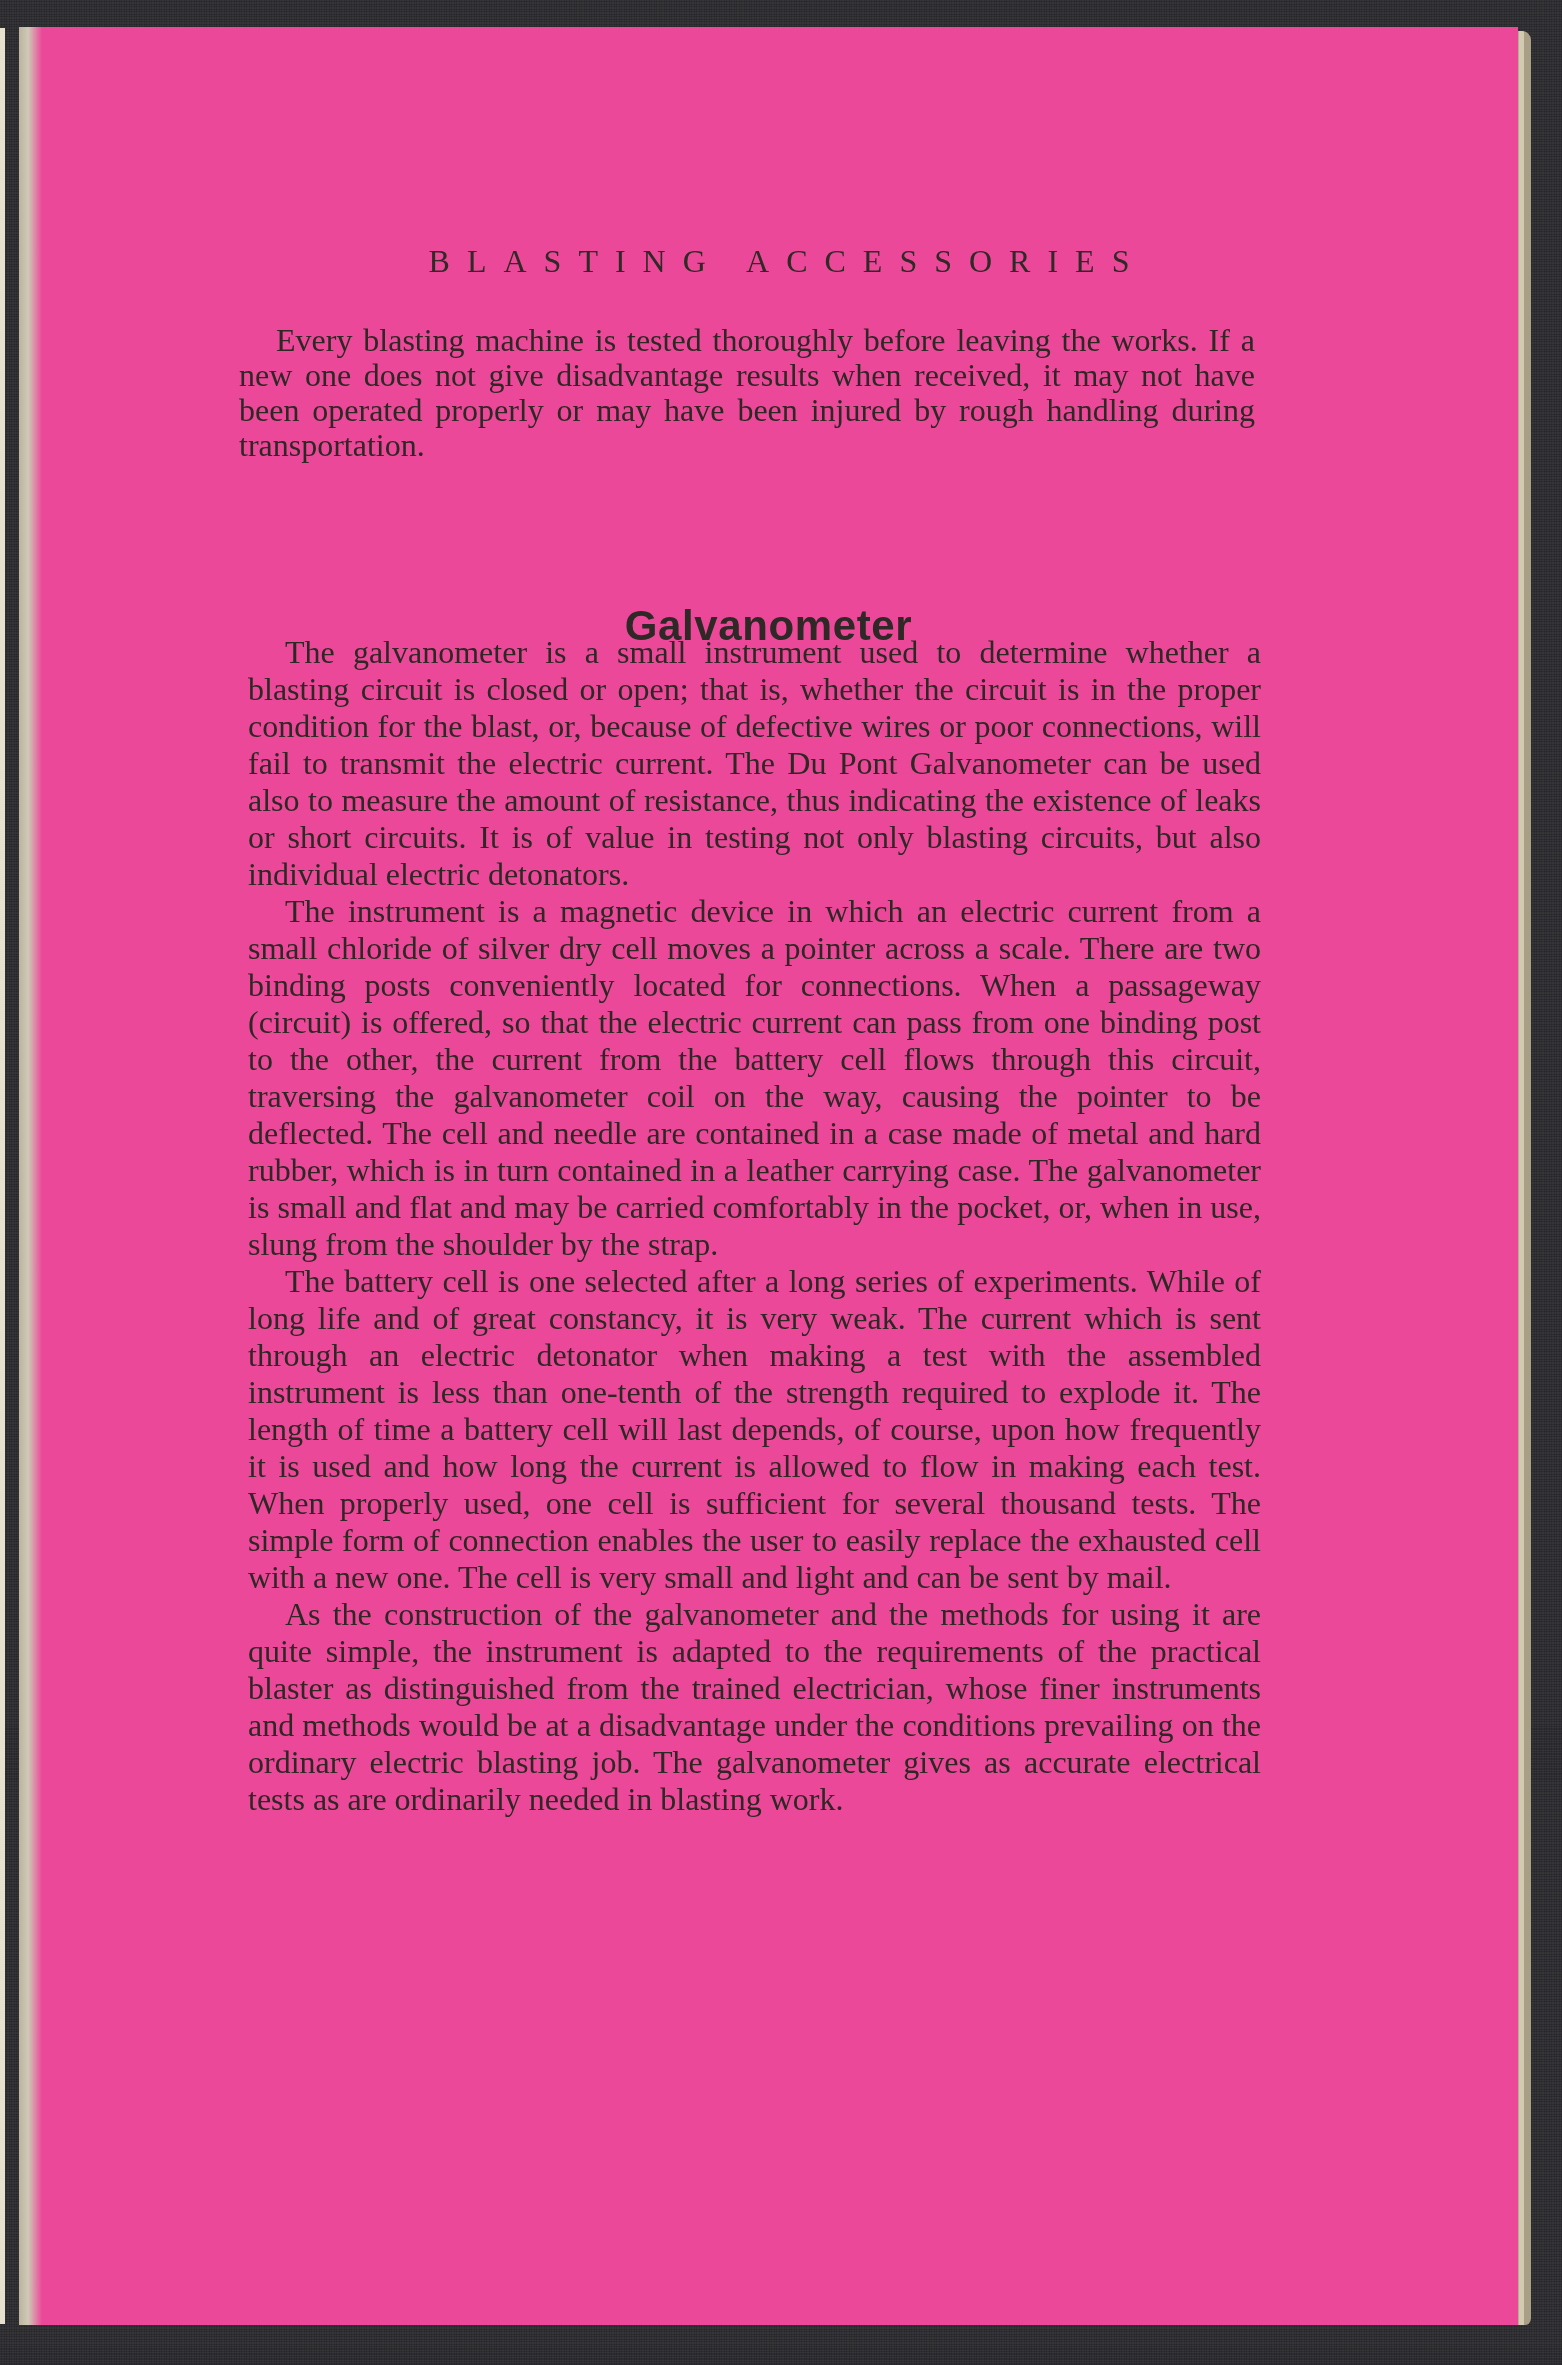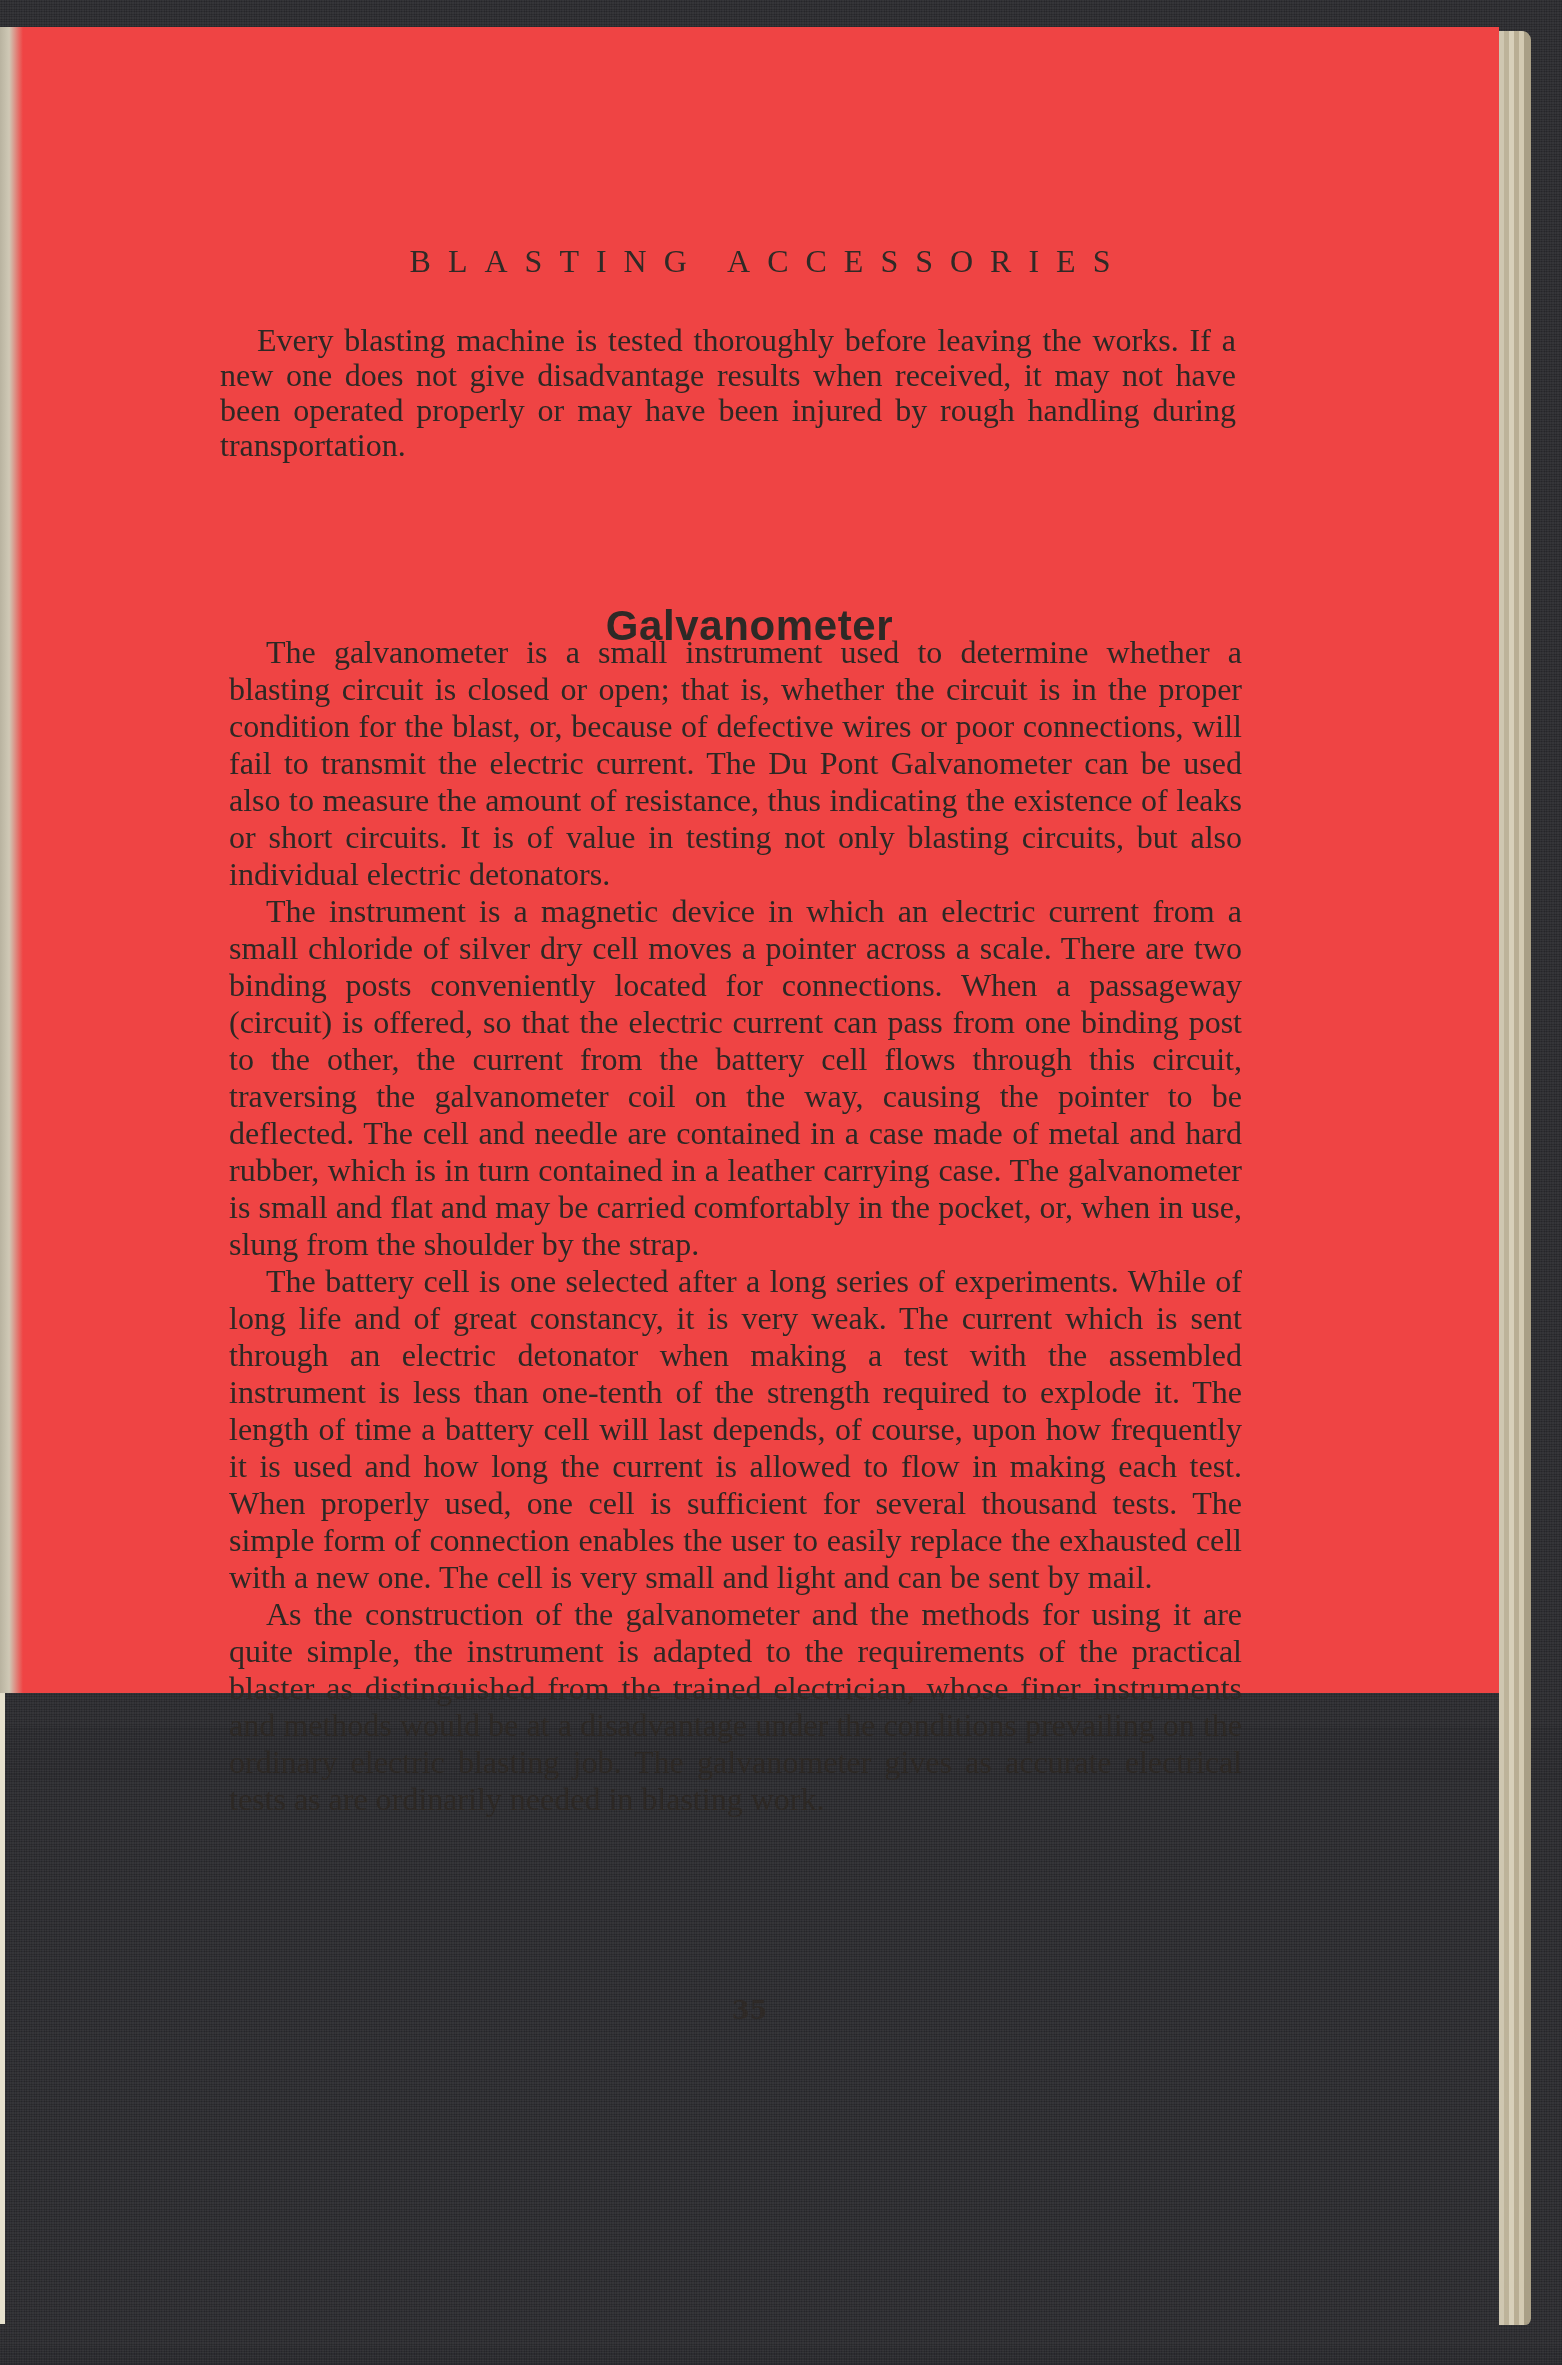--- a/index.html
+++ b/index.html
@@ -19,22 +19,22 @@
   .prev-page-edge {
     position: absolute; left: 0; top: 28px; width: 5.1px; height: 2296px;
     background: #e6e1cd;
   }
   .page-stack {
     position: absolute; left: 1499px; top: 30.5px; width: 32px; height: 2294px;
     border-radius: 0 9px 6.4px 0;
     background: linear-gradient(90deg, #cfc7b1 0 5.1px, #bdb39a 5.1px 10.2px, #d8d0ba 10.2px 15.2px, #b9ae94 15.2px 20.3px, #d3cab2 20.3px 25.4px, #a99f86 25.4px 32px);
   }
   .page {
-    position: absolute; left: 0; top: 27px; width: 1499px; height: 1666px;
-    background: #ef4444;
+    position: absolute; left: 19px; top: 27px; width: 1499px; height: 2298px;
+    background: #ec4899;
     border-bottom-left-radius: 10.2px;
   }
   .gutter-shadow {
     position: absolute; left: 0; top: 0; width: 23px; height: 100%;
     background: linear-gradient(90deg, #b9b3a0 0, #cfc9b6 40%, rgba(235,230,214,0) 100%);
   }
   .running-head {
     position: absolute; left: 0; width: 1499px; top: 216px;
     text-align: center;
     font-size: 32px; letter-spacing: 17px;
@@ -82,15 +82,14 @@
 
   <h2 class="heading">Galvanometer</h2>
 
   <div class="text-block block-main">
     <p>The galvanometer is a small instrument used to determine whether a blasting circuit is closed or open; that is, whether the circuit is in the proper condition for the blast, or, because of defective wires or poor connections, will fail to transmit the electric current. The Du Pont Galvanometer can be used also to measure the amount of resistance, thus indicating the existence of leaks or short circuits. It is of value in testing not only blasting circuits, but also individual electric detonators.</p>
     <p>The instrument is a magnetic device in which an electric current from a small chloride of silver dry cell moves a pointer across a scale. There are two binding posts conveniently located for connections. When a passageway (circuit) is offered, so that the electric current can pass from one binding post to the other, the current from the battery cell flows through this circuit, traversing the galvanometer coil on the way, causing the pointer to be deflected. The cell and needle are contained in a case made of metal and hard rubber, which is in turn contained in a leather carrying case. The galvanometer is small and flat and may be carried comfortably in the pocket, or, when in use, slung from the shoulder by the strap.</p>
     <p>The battery cell is one selected after a long series of experiments. While of long life and of great constancy, it is very weak. The current which is sent through an electric detonator when making a test with the assembled instrument is less than one-tenth of the strength required to explode it. The length of time a battery cell will last depends, of course, upon how frequently it is used and how long the current is allowed to flow in making each test. When properly used, one cell is sufficient for several thousand tests. The simple form of connection enables the user to easily replace the exhausted cell with a new one. The cell is very small and light and can be sent by mail.</p>
     <p>As the construction of the galvanometer and the methods for using it are quite simple, the instrument is adapted to the requirements of the practical blaster as distinguished from the trained electrician, whose finer instruments and methods would be at a disadvantage under the conditions prevailing on the ordinary electric blasting job. The galvanometer gives as accurate electrical tests as are ordinarily needed in blasting work.</p>
   </div>
 
-  <div class="page-number">35</div>
 </div>
 
 
 </body></html>

